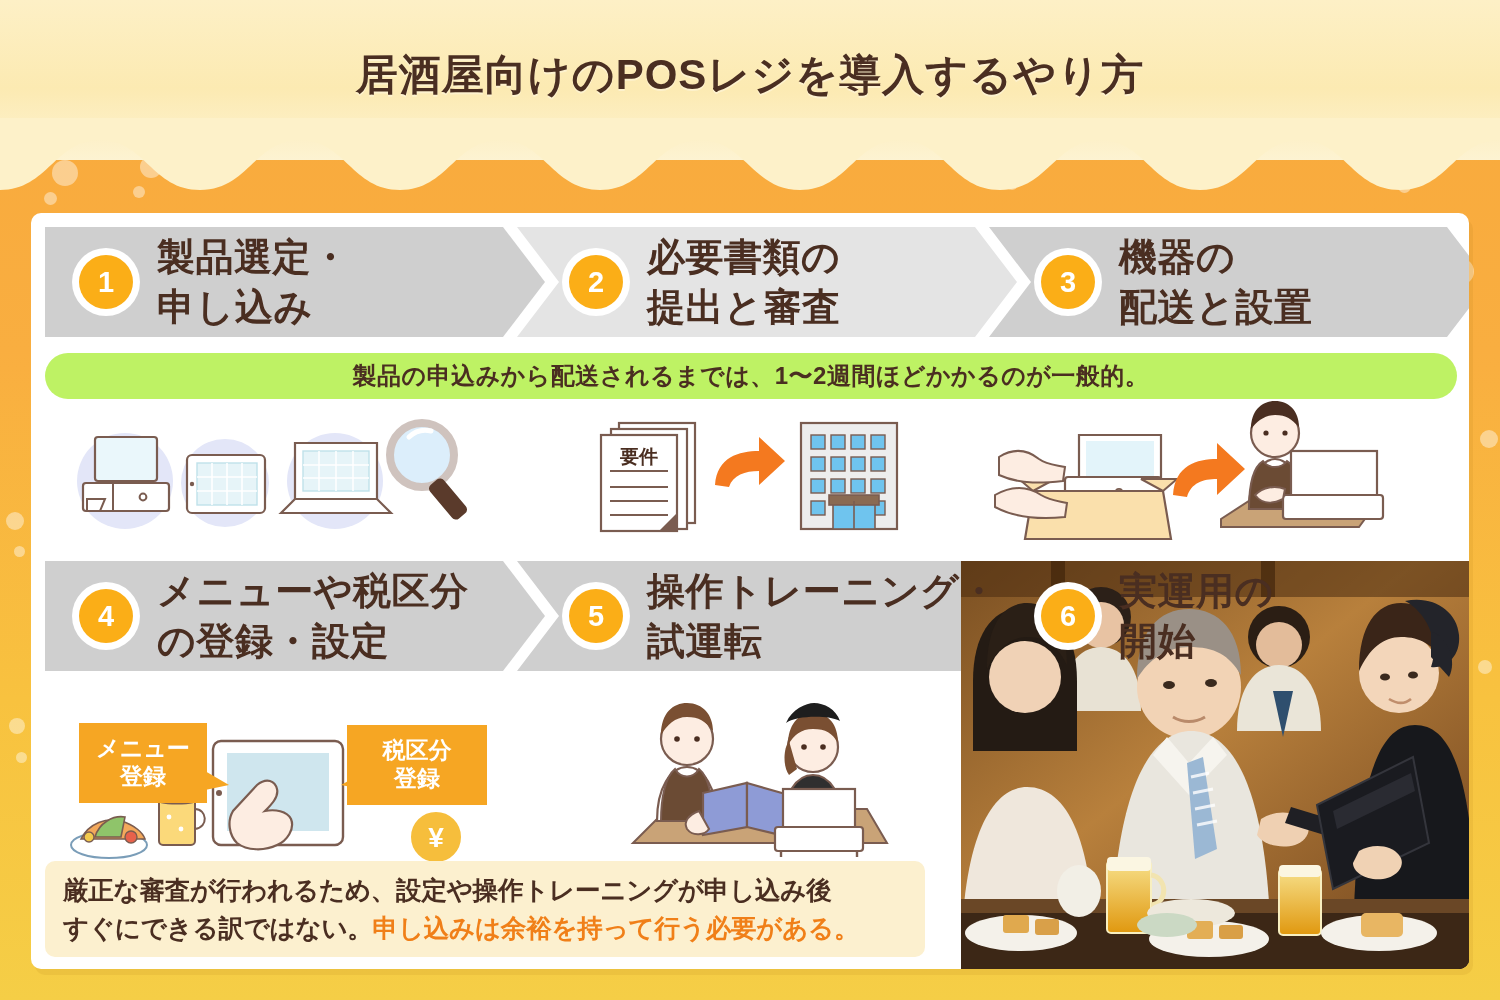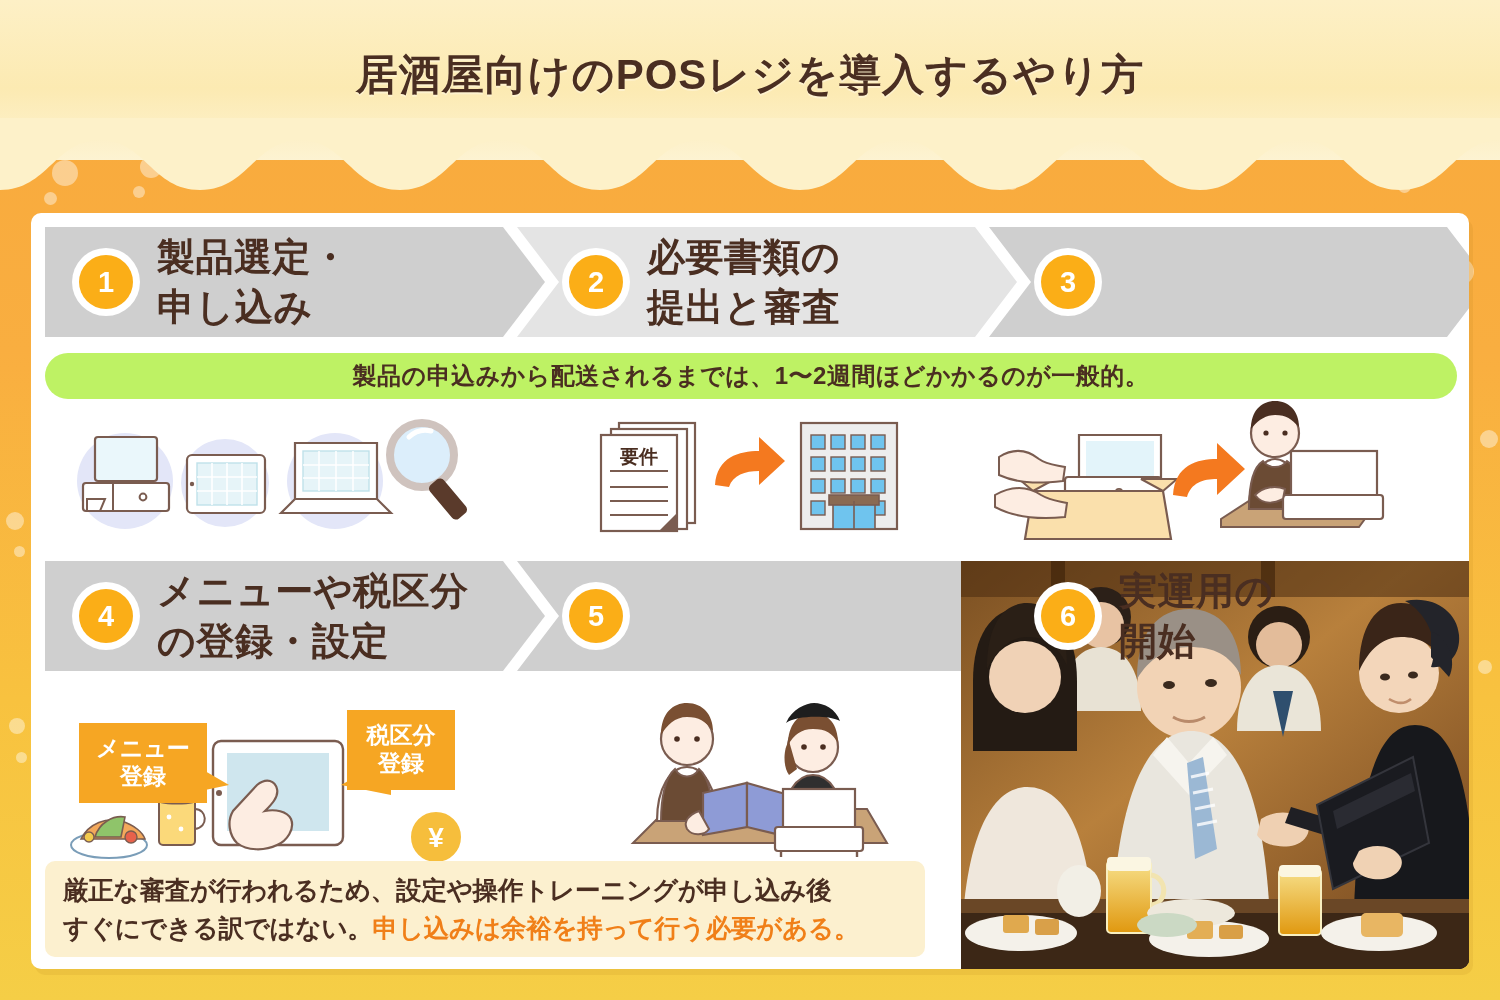--- a/index.html
+++ b/index.html
@@ -196,20 +196,22 @@
           <div class="num">2</div>
           <div class="steplabel">必要書類の
 提出と審査</div>
         </div>
       </div>
 
       <div class="chev notched" style="left:944px; width:500px;">
         <div class="body" style="background:#CFCFCF;"></div>
         <div class="inner">
           <div class="num">3</div>
+          <div class="steplabel">機器の
+配送と設置</div>
         </div>
       </div>
     </div>
 
     <div class="notebar" style="top:140px;">
       <span>製品の申込みから配送されるまでは、1〜2週間ほどかかるのが一般的。</span>
     </div>
 
     <svg class="ill" style="left:36px; top:196px;" width="430" height="130" viewBox="0 0 430 130">
       <circle cx="58" cy="72" r="48" fill="#E3E6F8"></circle>
@@ -322,20 +324,22 @@
           <div class="num">4</div>
           <div class="steplabel">メニューや税区分
 の登録・設定</div>
         </div>
       </div>
 
       <div class="chev notched" style="left:472px; width:500px;">
         <div class="body" style="background:#CFCFCF;"></div>
         <div class="inner">
           <div class="num">5</div>
+          <div class="steplabel">操作トレーニング・
+試運転</div>
         </div>
       </div>
 
       <div class="chev notched" style="left:944px; width:468px;">
         <div class="body" style="background:#E4E4E4;"></div>
         <div class="inner">
           <div class="num">6</div>
           <div class="steplabel">実運用の
 開始</div>
         </div>
@@ -365,21 +369,21 @@
 
       <path d="M120,44 l48,28 l-48,10 z" fill="#F6A623"></path>
       <path d="M330,44 l-50,28 l50,10 z" fill="#F6A623"></path>
 
       <circle cx="375" cy="124" r="27" fill="#F6BE3C" stroke="#FFFFFF" stroke-width="4"></circle>
       <text x="375" y="134" font-family="'Liberation Sans',sans-serif" font-size="28" font-weight="bold" fill="#FFFFFF" text-anchor="middle">¥</text>
     </svg>
 
     <div class="callout" style="left:48px; top:510px; width:128px; height:80px; white-space:pre-line;">メニュー
 登録</div>
-    <div class="callout" style="left:316px; top:497px; width:108px; height:80px; white-space:pre-line;">税区分
+    <div class="callout" style="left:316px; top:512px; width:140px; height:80px; white-space:pre-line;">税区分
 登録</div>
 
     <svg class="ill" style="left:570px; top:480px;" width="320" height="180" viewBox="0 0 320 180">
       <path d="M32,150 l34,-34 h200 l20,34 z" fill="#C9A377" stroke="#7A5C50" stroke-width="2"></path>
 
       <circle cx="86" cy="46" r="26" fill="#FDEDE2" stroke="#7A5C50" stroke-width="2.2"></circle>
       <path d="M60,42 c0,-22 12,-32 26,-32 c16,0 26,12 26,28 c-8,-10 -14,-14 -26,-14 c-12,0 -20,8 -26,18 z" fill="#7A4F32"></path>
       <circle cx="76" cy="46" r="2.8" fill="#4A2E21"></circle>
         <circle cx="96" cy="46" r="2.8" fill="#4A2E21"></circle>
       <path d="M56,128 c0,-34 14,-54 30,-54 c16,0 30,20 30,54 z" fill="#FFFFFF" stroke="#7A5C50" stroke-width="2.2"></path>

